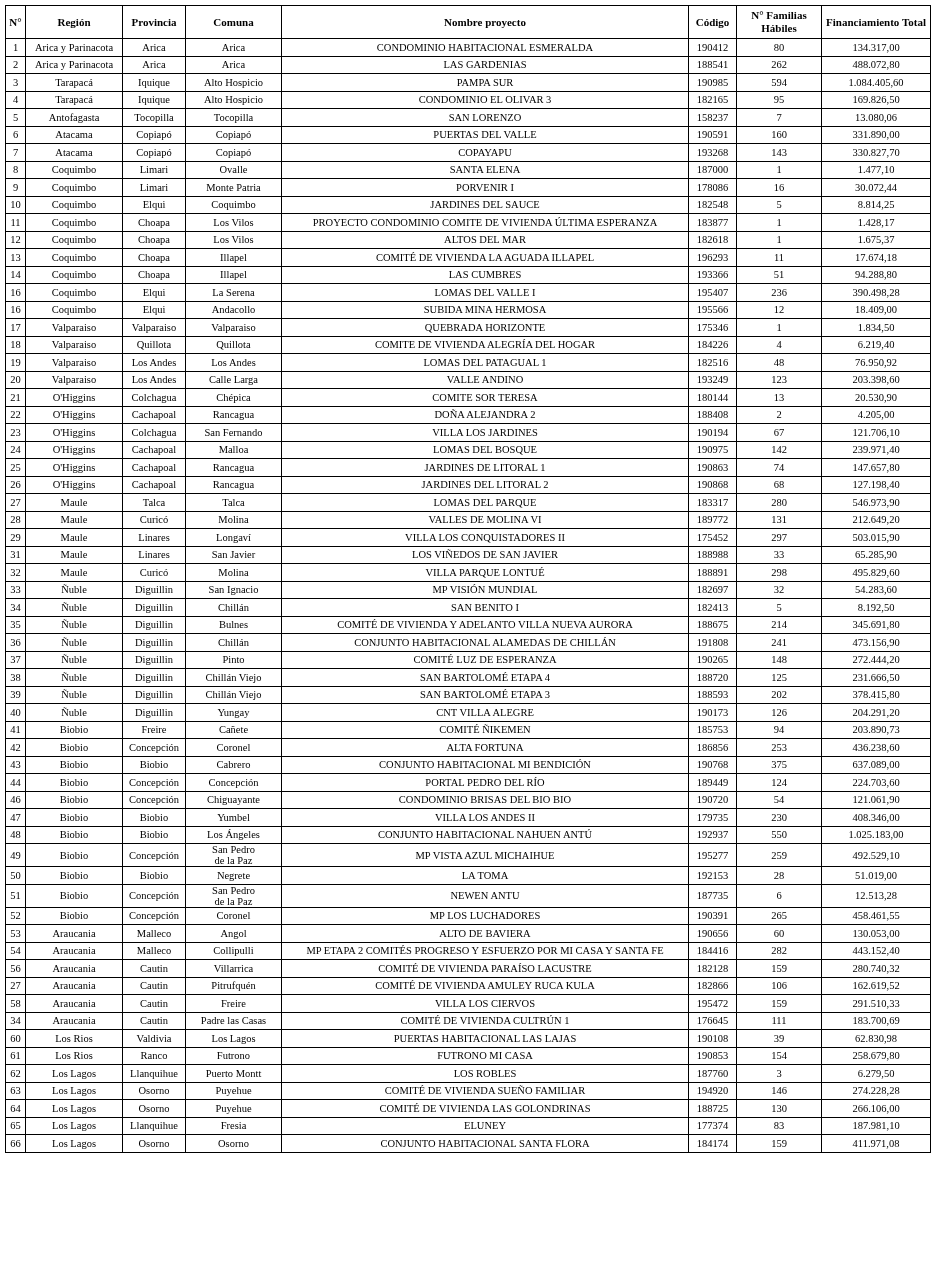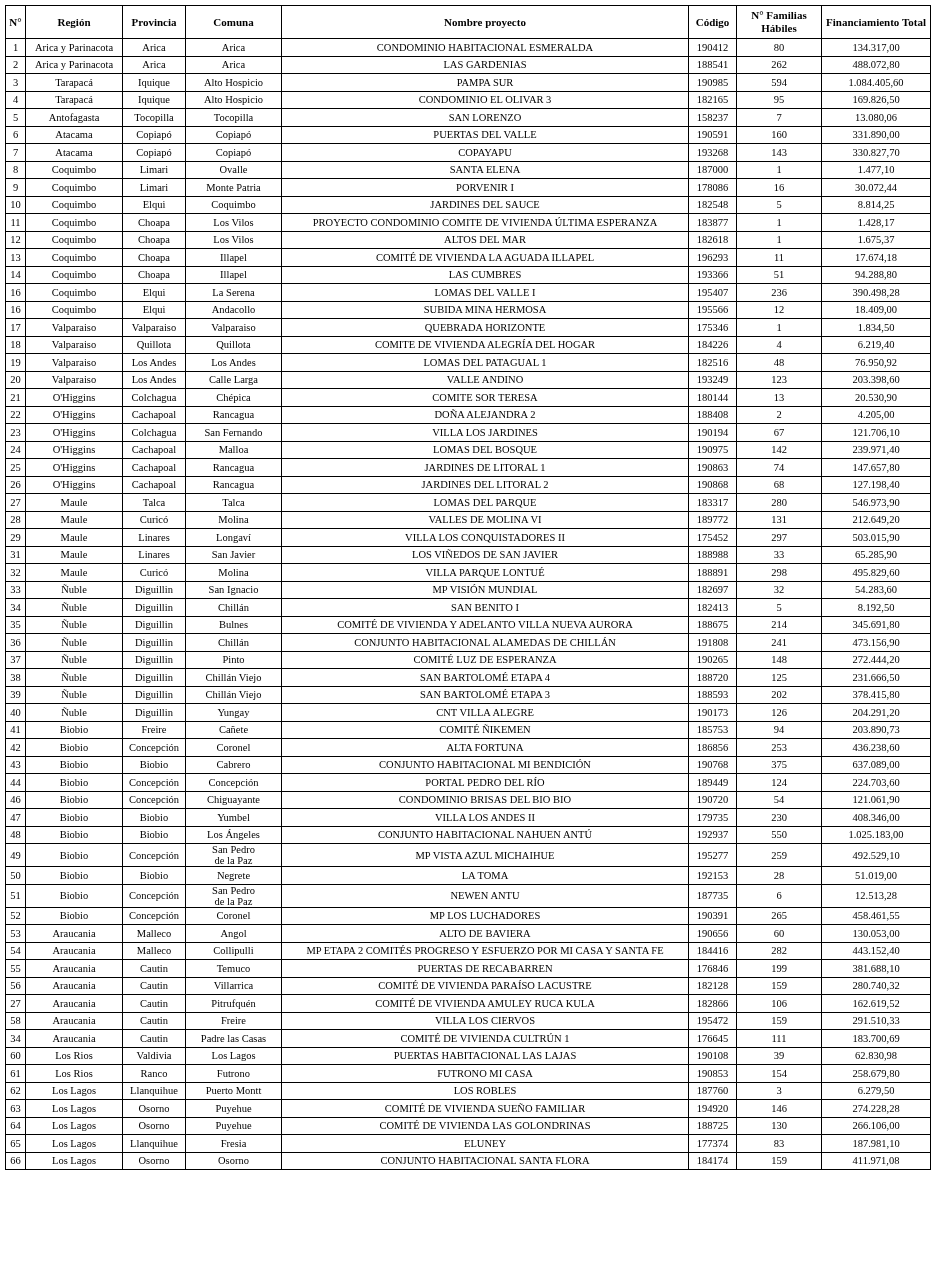--- a/index.html
+++ b/index.html
@@ -597,30 +597,20 @@
           <td>54</td>
           <td>Araucania</td>
           <td>Malleco</td>
           <td>Collipulli</td>
           <td>MP ETAPA 2  COMITÉS PROGRESO Y ESFUERZO POR MI CASA  Y SANTA FE</td>
           <td>184416</td>
           <td>282</td>
           <td>443.152,40</td>
         </tr>
         <tr>
-          <td>55</td>
-          <td>Araucania</td>
-          <td>Cautin</td>
-          <td>Temuco</td>
-          <td>PUERTAS DE RECABARREN</td>
-          <td>176846</td>
-          <td>199</td>
-          <td>381.688,10</td>
-        </tr>
-        <tr>
           <td>56</td>
           <td>Araucania</td>
           <td>Cautin</td>
           <td>Villarrica</td>
           <td>COMITÉ DE VIVIENDA PARAÍSO LACUSTRE</td>
           <td>182128</td>
           <td>159</td>
           <td>280.740,32</td>
         </tr>
         <tr>

